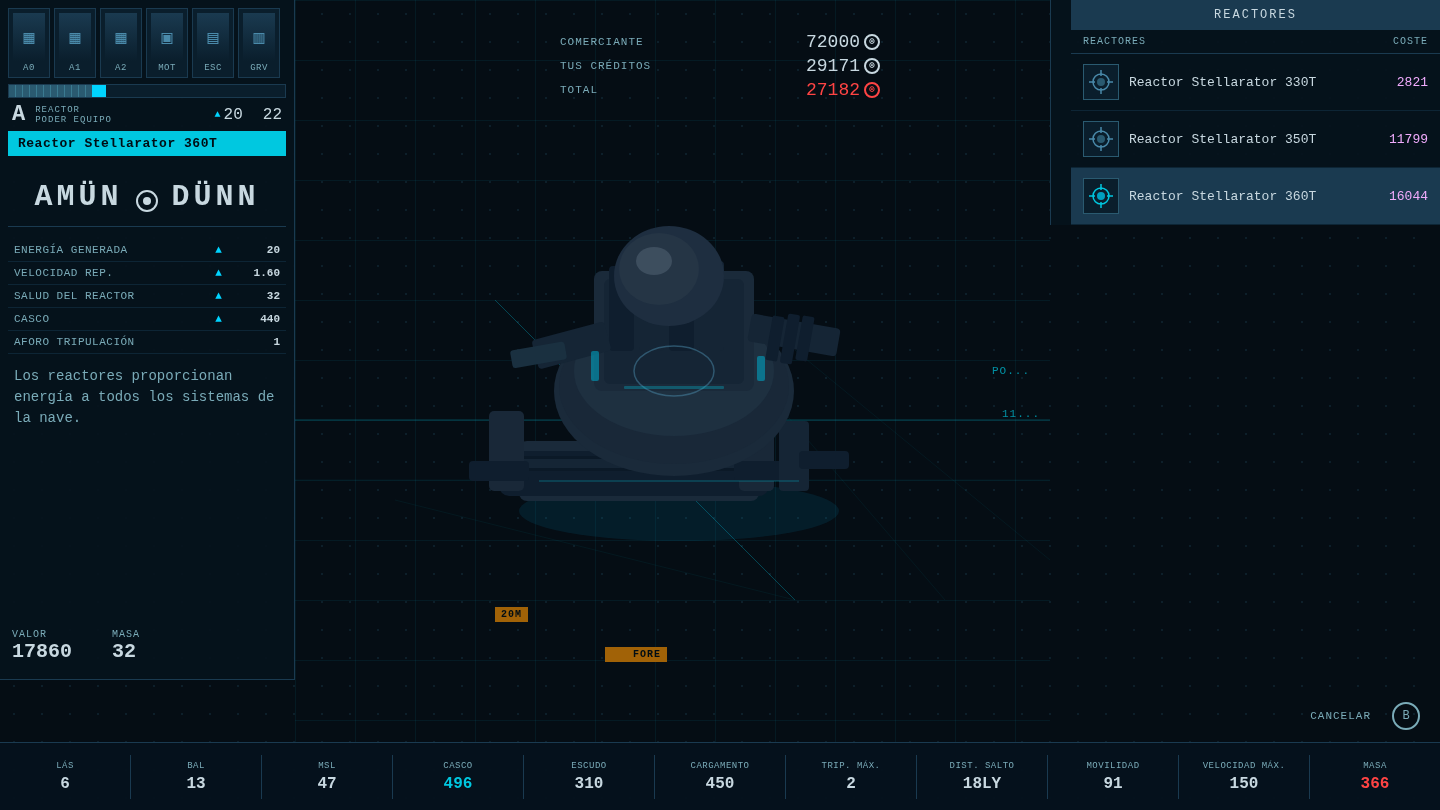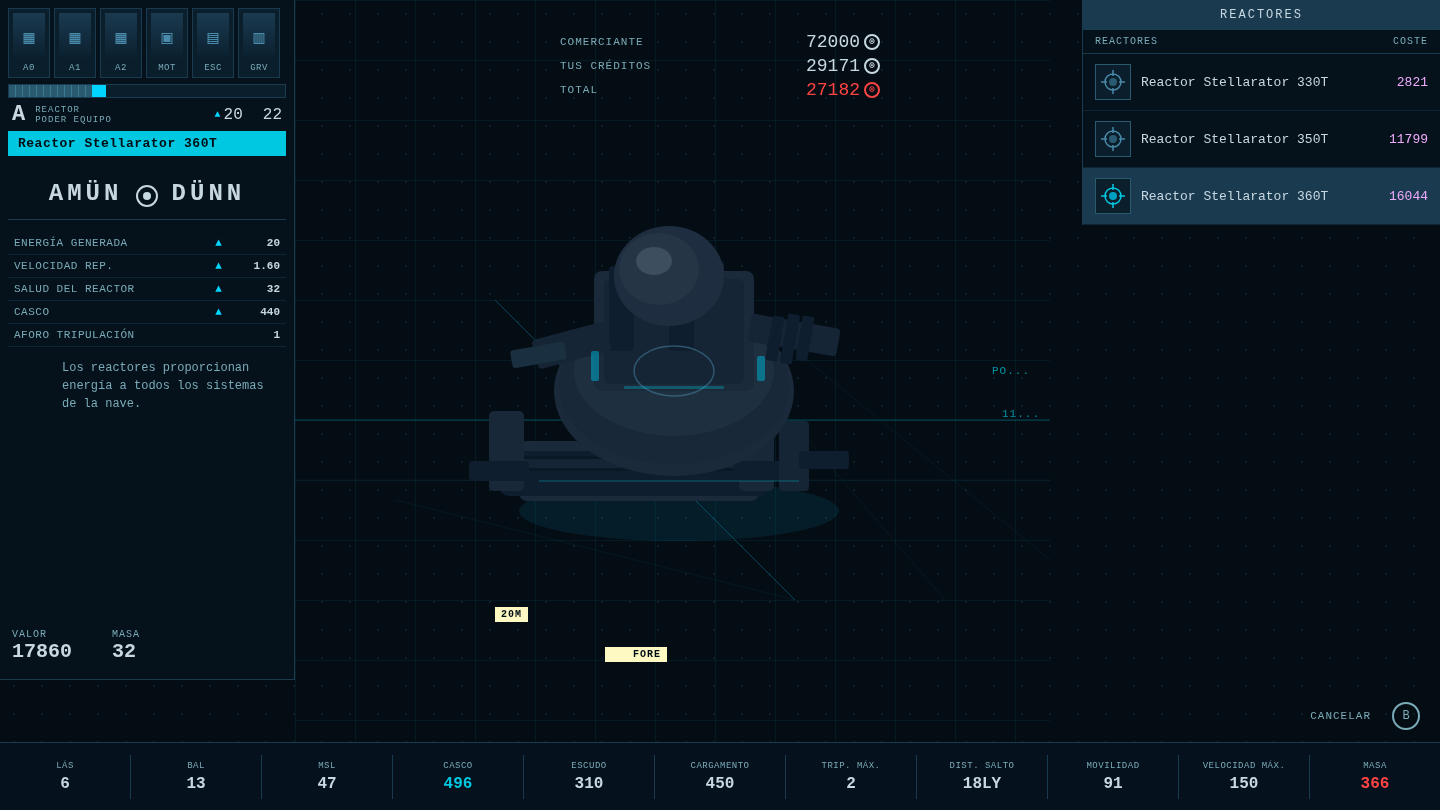--- a/index.html
+++ b/index.html
@@ -156,21 +156,21 @@
 
     
     .brand-logo {
       text-align: center;
       padding: 12px 0;
       margin-bottom: 12px;
       border-bottom: 1px solid #1a3a50;
     }
 
     .brand-logo-text {
-      font-size: 24px;
+      font-size: 30px;
       font-weight: bold;
       color: #c8d8e0;
       letter-spacing: 4px;
     }
 
     .brand-logo-icon {
       display: inline-block;
       width: 22px;
       height: 22px;
       border: 2px solid #c8d8e0;
@@ -221,26 +221,25 @@
 
     .stat-value {
       color: #c8d8e0;
       text-align: right;
       font-size: 12px;
       font-weight: bold;
     }
 
     
     .item-description {
-      font-size: 12px;
+      font-size: 14px;
       color: #7aabb8;
       line-height: 1.5;
       padding: 0 6px;
       margin-bottom: 20px;
-      margin-left: 48px;
     }
 
     
     .value-mass-row {
       position: absolute;
       bottom: 16px;
       left: 12px;
       display: flex;
       gap: 40px;
     }
@@ -260,24 +259,25 @@
       font-size: 20px;
       color: #c8d8e0;
       font-weight: bold;
     }
 
     
     .right-panel {
       position: absolute;
       top: 0;
       right: 0;
-      width: 358px;
+      width: 390px;
       background: rgba(5, 18, 28, 0.92);
       border-left: 1px solid #1a3a50;
       z-index: 10;
+      padding-left: 20px;
     }
 
     .commerce-row {
       display: flex;
       justify-content: space-between;
       align-items: center;
       margin-bottom: 4px;
     }
 
     .commerce-label {
@@ -464,21 +464,21 @@
       inset: 0;
       background-image: 
         linear-gradient(rgba(0,180,220,0.08) 1px, transparent 1px),
         linear-gradient(90deg, rgba(0,180,220,0.08) 1px, transparent 1px);
       background-size: 60px 60px;
     }
 
     
     .grid-tag {
       position: absolute;
-      background: #fef9c3;
+      background: #a16207;
       color: #000d14;
       font-size: 10px;
       font-weight: bold;
       padding: 2px 6px;
       letter-spacing: 1px;
     }
 
     
     .grid-label {
       position: absolute;

